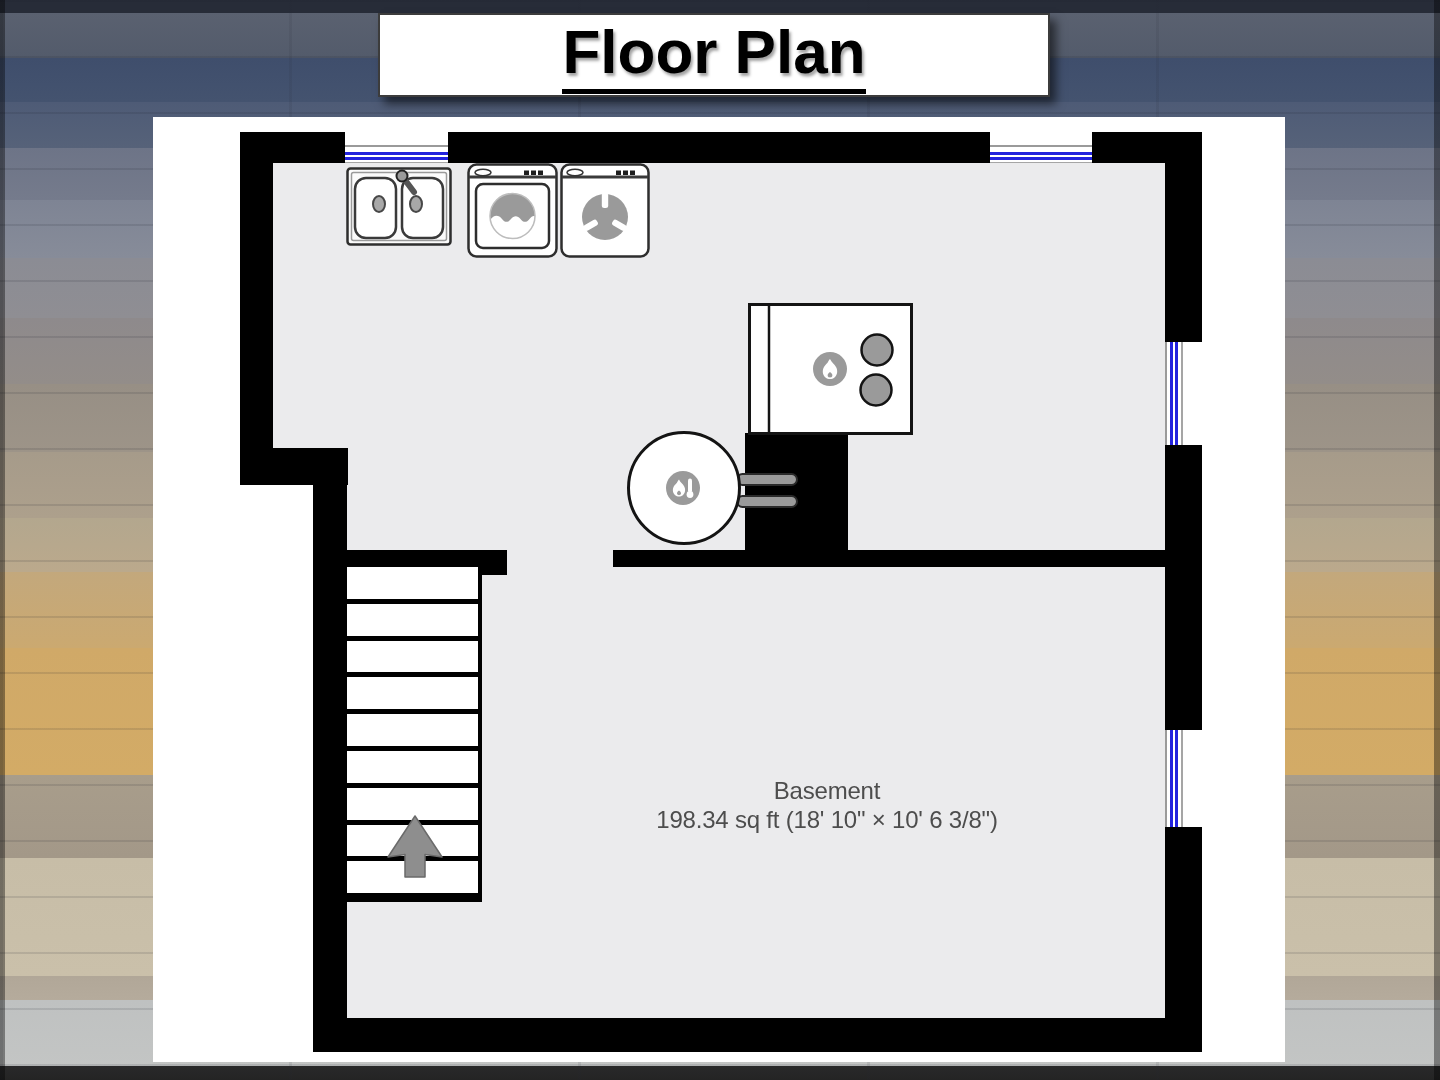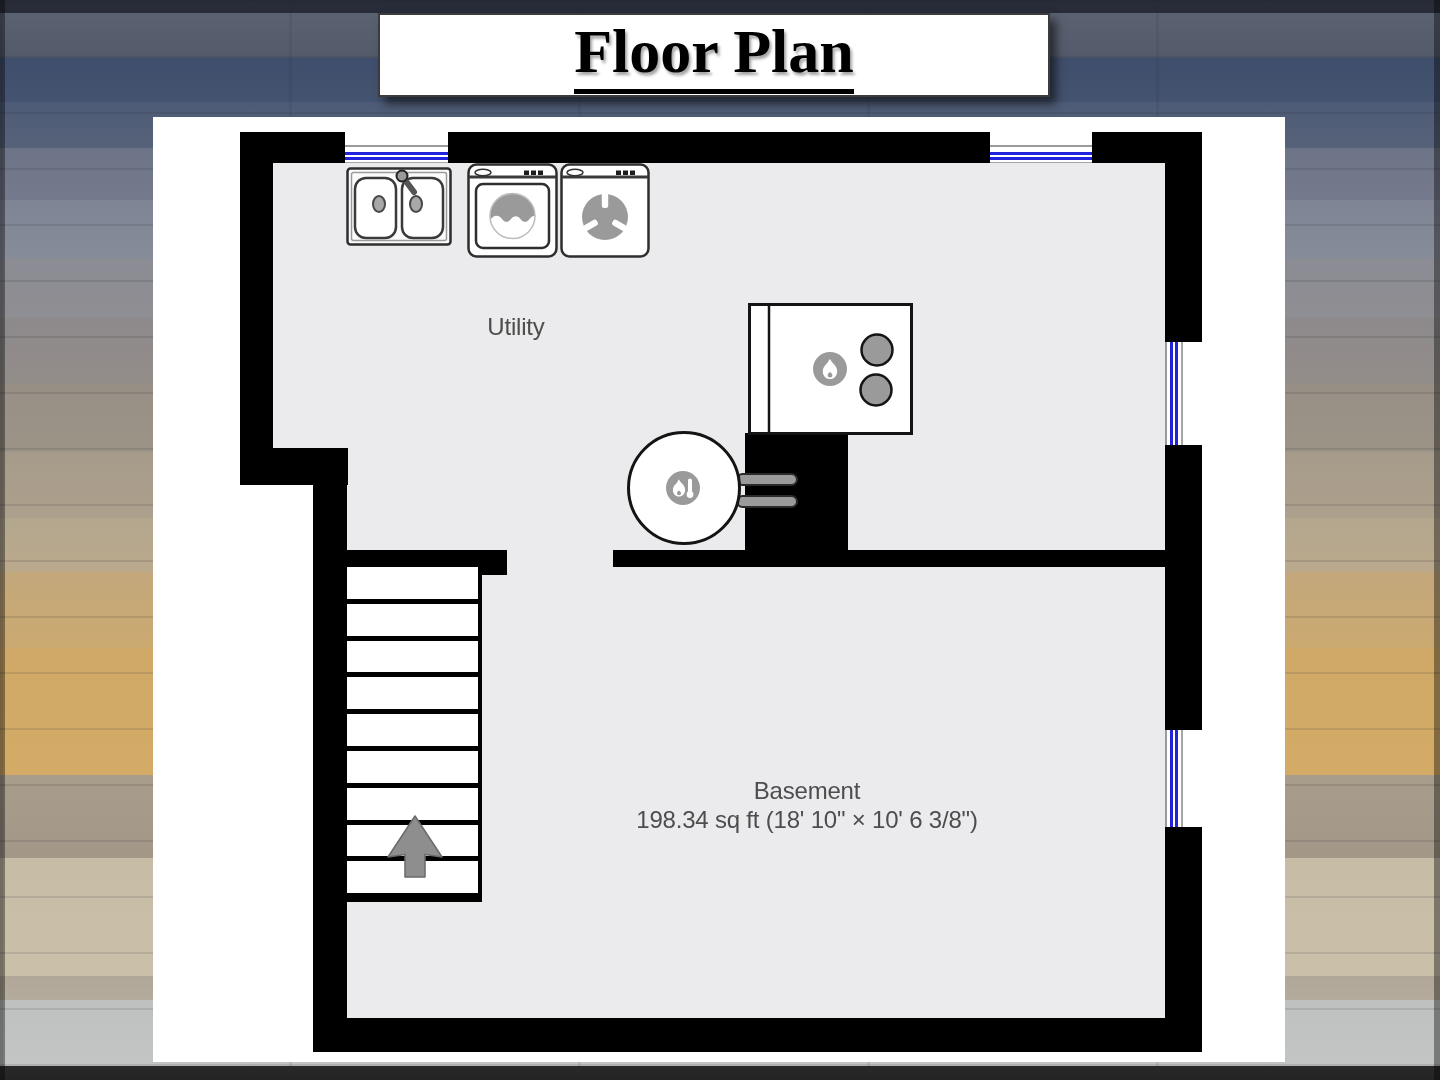--- a/index.html
+++ b/index.html
@@ -33,21 +33,21 @@
         #29292a 1066px, #242424 1080px);}
 
   
   #plan-page{position:absolute;left:153px;top:117px;width:1132px;height:945px;background:#ffffff;}
 
   
   #title-box{position:absolute;left:378px;top:13px;width:668px;height:80px;
     background:#ffffff;border:2px solid #3c3c3c;
     box-shadow:6px 7px 9px rgba(0,0,0,0.55);
     display:flex;align-items:center;justify-content:center;
-    font-family:Liberation Serif, serif;font-weight:bold;font-size:62px;color:#000;
+    font-family:Liberation Sans, sans-serif;font-weight:bold;font-size:62px;color:#000;
     text-shadow:2px 3px 3px rgba(50,50,50,0.45);white-space:pre;}
   #title-box .u{border-bottom:5px solid #000;padding-bottom:2px;}
 
   
   .floor{position:absolute;background:#ebebed;}
   #floor-utility-a{left:273px;top:163px;width:892px;height:292px;}
   #floor-utility-b{left:347px;top:448px;width:818px;height:102px;}
   #floor-basement{left:347px;top:550px;width:818px;height:468px;}
 
   
@@ -86,21 +86,21 @@
   #sink{left:346px;top:167px;}
   #washer{left:467px;top:163px;}
   #dryer{left:560px;top:163px;}
   #furnace{left:748px;top:303px;}
   #water-heater{left:626px;top:430px;}
 
   
   .room-label{position:absolute;width:400px;text-align:center;color:#4d4d4d;
     font-size:24px;line-height:29px;letter-spacing:-0.2px;}
   #utility-label{left:316px;top:312px;}
-  #basement-label{left:607px;top:776px;}
+  #basement-label{left:627px;top:776px;}
 </style>
 </head>
 <body>
 
 <div id="stage">
 
   <div id="wood-bg"></div>
 
   <div id="plan-page"></div>
 
@@ -195,21 +195,20 @@
       <rect x="5" y="-9.5" width="4" height="14" rx="2" fill="#fff"></rect>
       <circle cx="7" cy="6.5" r="3.4" fill="#fff"></circle>
     </g>
   </svg>
 
   <svg id="stair-arrow" width="56" height="63" viewBox="0 0 56 63">
     <path d="M28,1 L55,42 L38,39.5 L38,62 L18,62 L18,39.5 L1,42 Z" fill="#8e8e8e" stroke="#6a6a6a" stroke-width="1.5" stroke-linejoin="round"></path>
   </svg>
 
   <div class="room-label" id="utility-label">
-    <div>Utility</div>
   </div>
   <div class="room-label" id="basement-label">
     <div>Basement</div>
     <div>198.34 sq ft (18' 10" × 10' 6 3/8")</div>
   </div>
 
   <div id="title-box"><span class="u">Floor Plan</span></div>
 
 </div>
 

